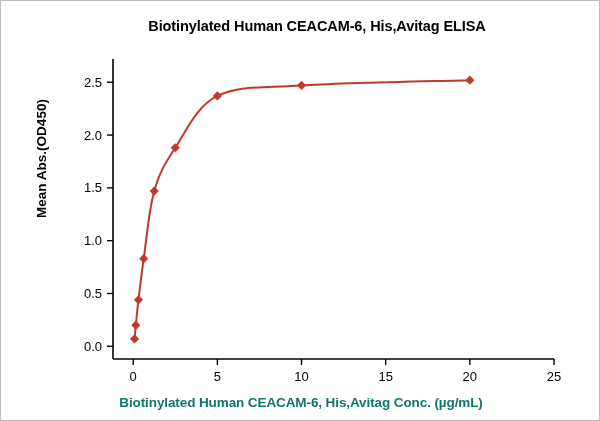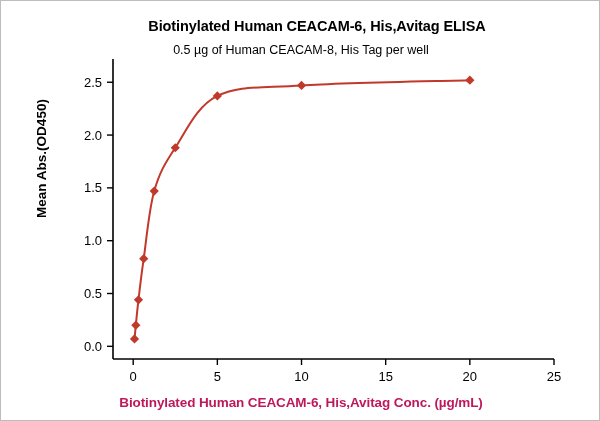--- a/index.html
+++ b/index.html
@@ -56,41 +56,40 @@
     color: #000000;
   }
   .xlabel {
     position: absolute;
     left: 0;
     top: 394px;
     width: 600px;
     text-align: center;
     font-size: 13.5px;
     font-weight: bold;
-    color: #be185d;
+    color: #0f766e;
     letter-spacing: -0.1px;
   }
   #plot {
     position: absolute;
     left: 0;
     top: 0;
   }
   .tick-label {
     font-family: "Liberation Sans", sans-serif;
     font-size: 13px;
     fill: #000000;
   }
 </style>
 </head>
 <body>
 
 <div id="page">
 
   <div class="title">Biotinylated Human CEACAM-6, His,Avitag ELISA</div>
-  <div class="subtitle">0.5 µg of Human CEACAM-8, His Tag per well</div>
   <div class="ylabel">Mean Abs.(OD450)</div>
   <div class="xlabel">Biotinylated Human CEACAM-6, His,Avitag Conc. (µg/mL)</div>
 
   <svg id="plot" width="600" height="421">
     <g id="axes">
       <line id="y-axis-line" x1="112" y1="58" x2="112" y2="358" stroke="#000000" stroke-width="1.6"></line>
       <line id="x-axis-line" x1="112" y1="358" x2="553" y2="358" stroke="#000000" stroke-width="1.6"></line>
     </g>
     <g id="x-ticks">
         <line x1="132.19847328244276" y1="358" x2="132.19847328244276" y2="364" stroke="#000" stroke-width="1.4"></line>

